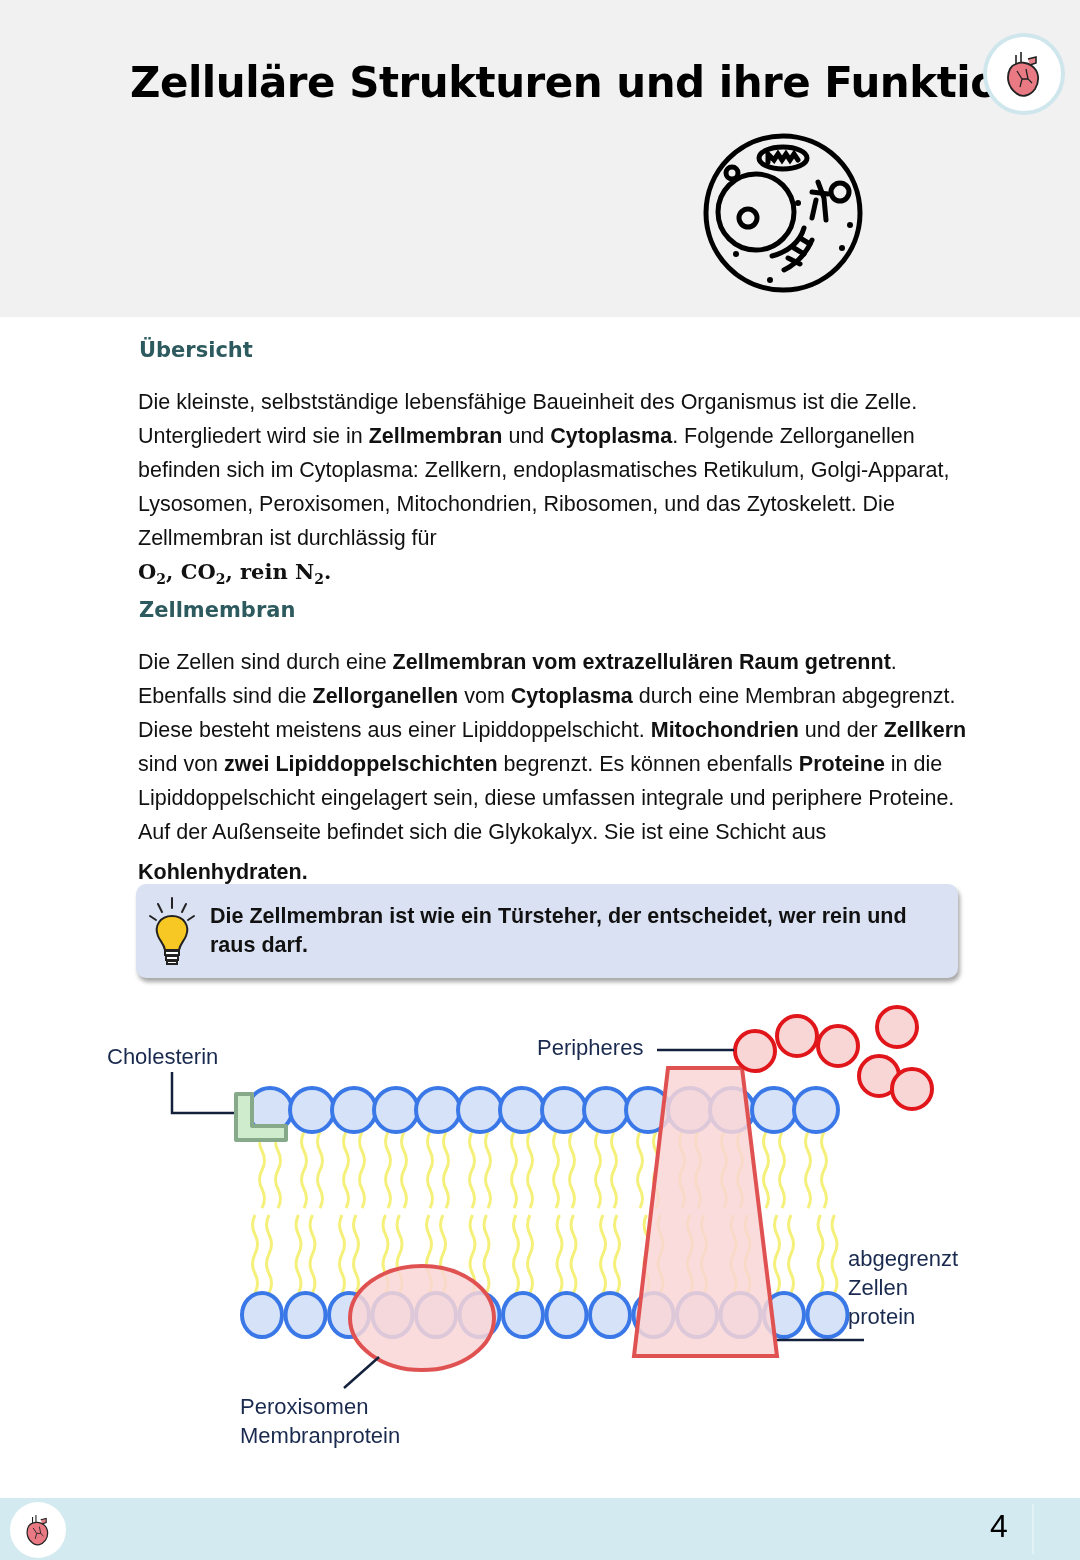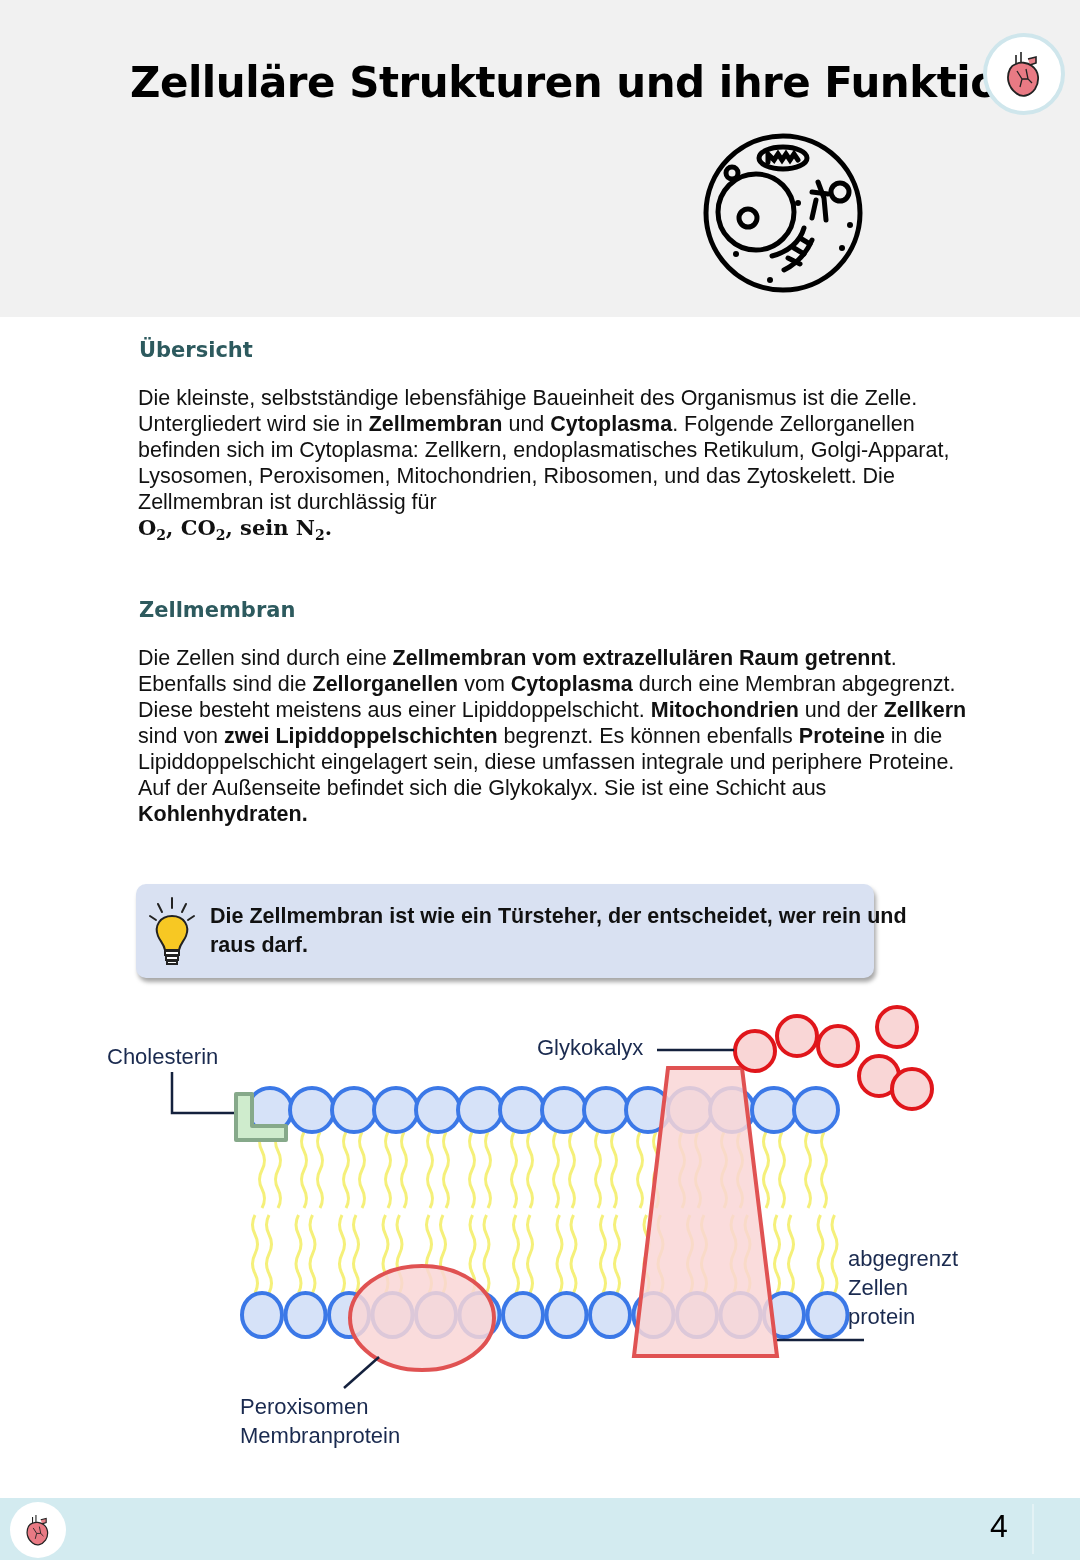--- a/index.html
+++ b/index.html
@@ -5,26 +5,26 @@
     * { box-sizing: border-box; margin: 0; padding: 0; }
     html, body { width: 1080px; height: 1560px; background: #ffffff; overflow: hidden; }
     body { position: relative; font-family: "Liberation Sans", "DejaVu Sans", sans-serif; color: #111; }
 
     .header { position: absolute; left: 0; top: 0; width: 1080px; height: 317px; background: #f1f1f1; }
     .page-title { position: absolute; left: 130px; top: 58px; font-family: "DejaVu Sans", sans-serif; font-weight: bold; font-size: 42px; letter-spacing: -0.5px; color: #000; white-space: nowrap; }
     .heart-badge { position: absolute; left: 983px; top: 33px; width: 82px; height: 82px; border-radius: 50%; background: #fff; border: 4px solid #cfe6ec; display: flex; align-items: center; justify-content: center; }
     .cell-icon { position: absolute; left: 700px; top: 130px; width: 166px; height: 166px; }
 
     .section-title { position: absolute; left: 139px; font-family: "DejaVu Sans", sans-serif; font-weight: bold; font-size: 21px; color: #2d5a5e; }
-    .para { position: absolute; left: 138px; width: 860px; font-size: 21.5px; line-height: 26px; color: #111; }
+    .para { position: absolute; left: 138px; width: 860px; font-size: 21.5px; line-height: 34px; color: #111; }
     .para b { font-weight: bold; }
     .formula { font-family: "DejaVu Serif", serif; font-weight: bold; font-size: 21px; }
     .formula sub { font-size: 14px; }
 
-    .tip { position: absolute; left: 136px; top: 884px; width: 738px; height: 94px; background: #d9e1f2; border-radius: 10px; box-shadow: 2px 4px 4px rgba(0,0,0,0.35); }
+    .tip { position: absolute; left: 136px; top: 884px; width: 822px; height: 94px; background: #d9e1f2; border-radius: 10px; box-shadow: 2px 4px 4px rgba(0,0,0,0.35); }
     .tip-text { position: absolute; left: 74px; top: 18px; width: 720px; font-size: 21.5px; line-height: 29px; font-weight: bold; color: #111; }
     .bulb { position: absolute; left: 8px; top: 10px; width: 56px; height: 72px; }
 
     .diagram { position: absolute; left: 0; top: 1000px; width: 1080px; height: 480px; }
     .lbl { position: absolute; font-size: 22px; line-height: 29px; color: #1a2a4f; }
 
     .footer { position: absolute; left: 0; top: 1498px; width: 1080px; height: 62px; background: #d3ebf0; }
     .footer-heart { position: absolute; left: 10px; top: 4px; width: 56px; height: 56px; border-radius: 50%; background: #fff; display: flex; align-items: center; justify-content: center; }
     .page-num { position: absolute; left: 990px; top: 10px; font-size: 32px; color: #000; }
     .footer-sep { position: absolute; left: 1032px; top: 6px; width: 2px; height: 50px; background: #e3f2f5; }
@@ -63,27 +63,27 @@
       <circle cx="142" cy="118" r="3"></circle>
       <circle cx="36" cy="124" r="3"></circle>
       <circle cx="70" cy="150" r="3"></circle>
     </g>
   </svg>
 </div>
 
 <div class="section-title" style="top:338px;">Übersicht</div>
 <div class="para" style="top:385px;">
   <span id="overview-text"><span>Die kleinste, selbstständige lebensfähige Baueinheit des Organismus ist die Zelle. Untergliedert wird sie in </span><b>Zellmembran</b><span> und </span><b>Cytoplasma</b><span>. Folgende Zellorganellen befinden sich im Cytoplasma: Zellkern, endoplasmatisches Retikulum, Golgi-Apparat, Lysosomen, Peroxisomen, Mitochondrien, Ribosomen, und das Zytoskelett. Die Zellmembran ist durchlässig für</span></span><br>
-  <span class="formula"><span>O</span><sub>2</sub><span>, </span><span>CO</span><sub>2</sub><span>, sein </span><span>N</span><sub>2</sub><span>.</span></span>
+  <span class="formula"><span>O</span><sub>2</sub><span>, </span><span>CO</span><sub>2</sub><span>, rein </span><span>N</span><sub>2</sub><span>.</span></span>
 </div>
 
 <div class="section-title" style="top:598px;">Zellmembran</div>
 <div class="para" style="top:645px; width:845px;">
   <span id="membrane-text"><span>Die Zellen sind durch eine </span><b>Zellmembran vom extrazellulären Raum getrennt</b><span>. Ebenfalls sind die </span><b>Zellorganellen</b><span> vom </span><b>Cytoplasma</b><span> durch eine Membran abgegrenzt. Diese besteht meistens aus einer Lipiddoppelschicht. </span><b>Mitochondrien</b><span> und der </span><b>Zellkern</b><span> sind von </span><b>zwei Lipiddoppelschichten</b><span> begrenzt. Es können ebenfalls </span><b>Proteine</b><span> in die Lipiddoppelschicht eingelagert sein, diese umfassen integrale und periphere Proteine. Auf der Außenseite befindet sich die Glykokalyx. Sie ist eine Schicht aus</span></span>
-  <div style="font-weight:bold;">Kohlenhydraten.</div>
+  <div style="margin-top:6px; font-weight:bold;">Kohlenhydraten.</div>
 </div>
 
 <div class="tip">
   <svg class="bulb" viewBox="0 0 56 72">
     <g stroke="#222" stroke-width="2" stroke-linecap="round">
       <line x1="28" y1="4" x2="28" y2="14"></line>
       <line x1="14" y1="10" x2="18" y2="18"></line>
       <line x1="42" y1="10" x2="38" y2="18"></line>
       <line x1="6" y1="22" x2="12" y2="26"></line>
       <line x1="50" y1="22" x2="44" y2="26"></line>
@@ -190,21 +190,21 @@
       <line x1="777" y1="340" x2="864" y2="340" stroke="#14213d" stroke-width="2.5"></line>
       <circle cx="755" cy="51" r="20" fill="#f9d6d6" stroke="#e0161b" stroke-width="4"></circle>
       <circle cx="797" cy="36" r="20" fill="#f9d6d6" stroke="#e0161b" stroke-width="4"></circle>
       <circle cx="838" cy="46" r="20" fill="#f9d6d6" stroke="#e0161b" stroke-width="4"></circle>
       <circle cx="897" cy="27" r="20" fill="#f9d6d6" stroke="#e0161b" stroke-width="4"></circle>
       <circle cx="879" cy="76" r="20" fill="#f9d6d6" stroke="#e0161b" stroke-width="4"></circle>
       <circle cx="912" cy="89" r="20" fill="#f9d6d6" stroke="#e0161b" stroke-width="4"></circle>
       <line x1="657" y1="50" x2="734" y2="50" stroke="#14213d" stroke-width="2.5"></line>
     </svg>
   <div class="lbl" style="left:107px; top:42px;">Cholesterin</div>
-  <div class="lbl" style="left:537px; top:33px;">Glykokalyx</div>
+  <div class="lbl" style="left:537px; top:33px;">Peripheres</div>
   <div class="lbl" style="left:848px; top:244px;">abgegrenzt</div>
   <div class="lbl" style="left:848px; top:273px;">Zellen</div>
   <div class="lbl" style="left:848px; top:302px;">protein</div>
   <div class="lbl" style="left:240px; top:392px;">Peroxisomen</div>
   <div class="lbl" style="left:240px; top:421px;text-align:center;">Membranprotein</div>
 </div>
 
 <div class="footer">
   <div class="footer-heart">
     <svg width="30" height="36" viewBox="0 0 44 50">

